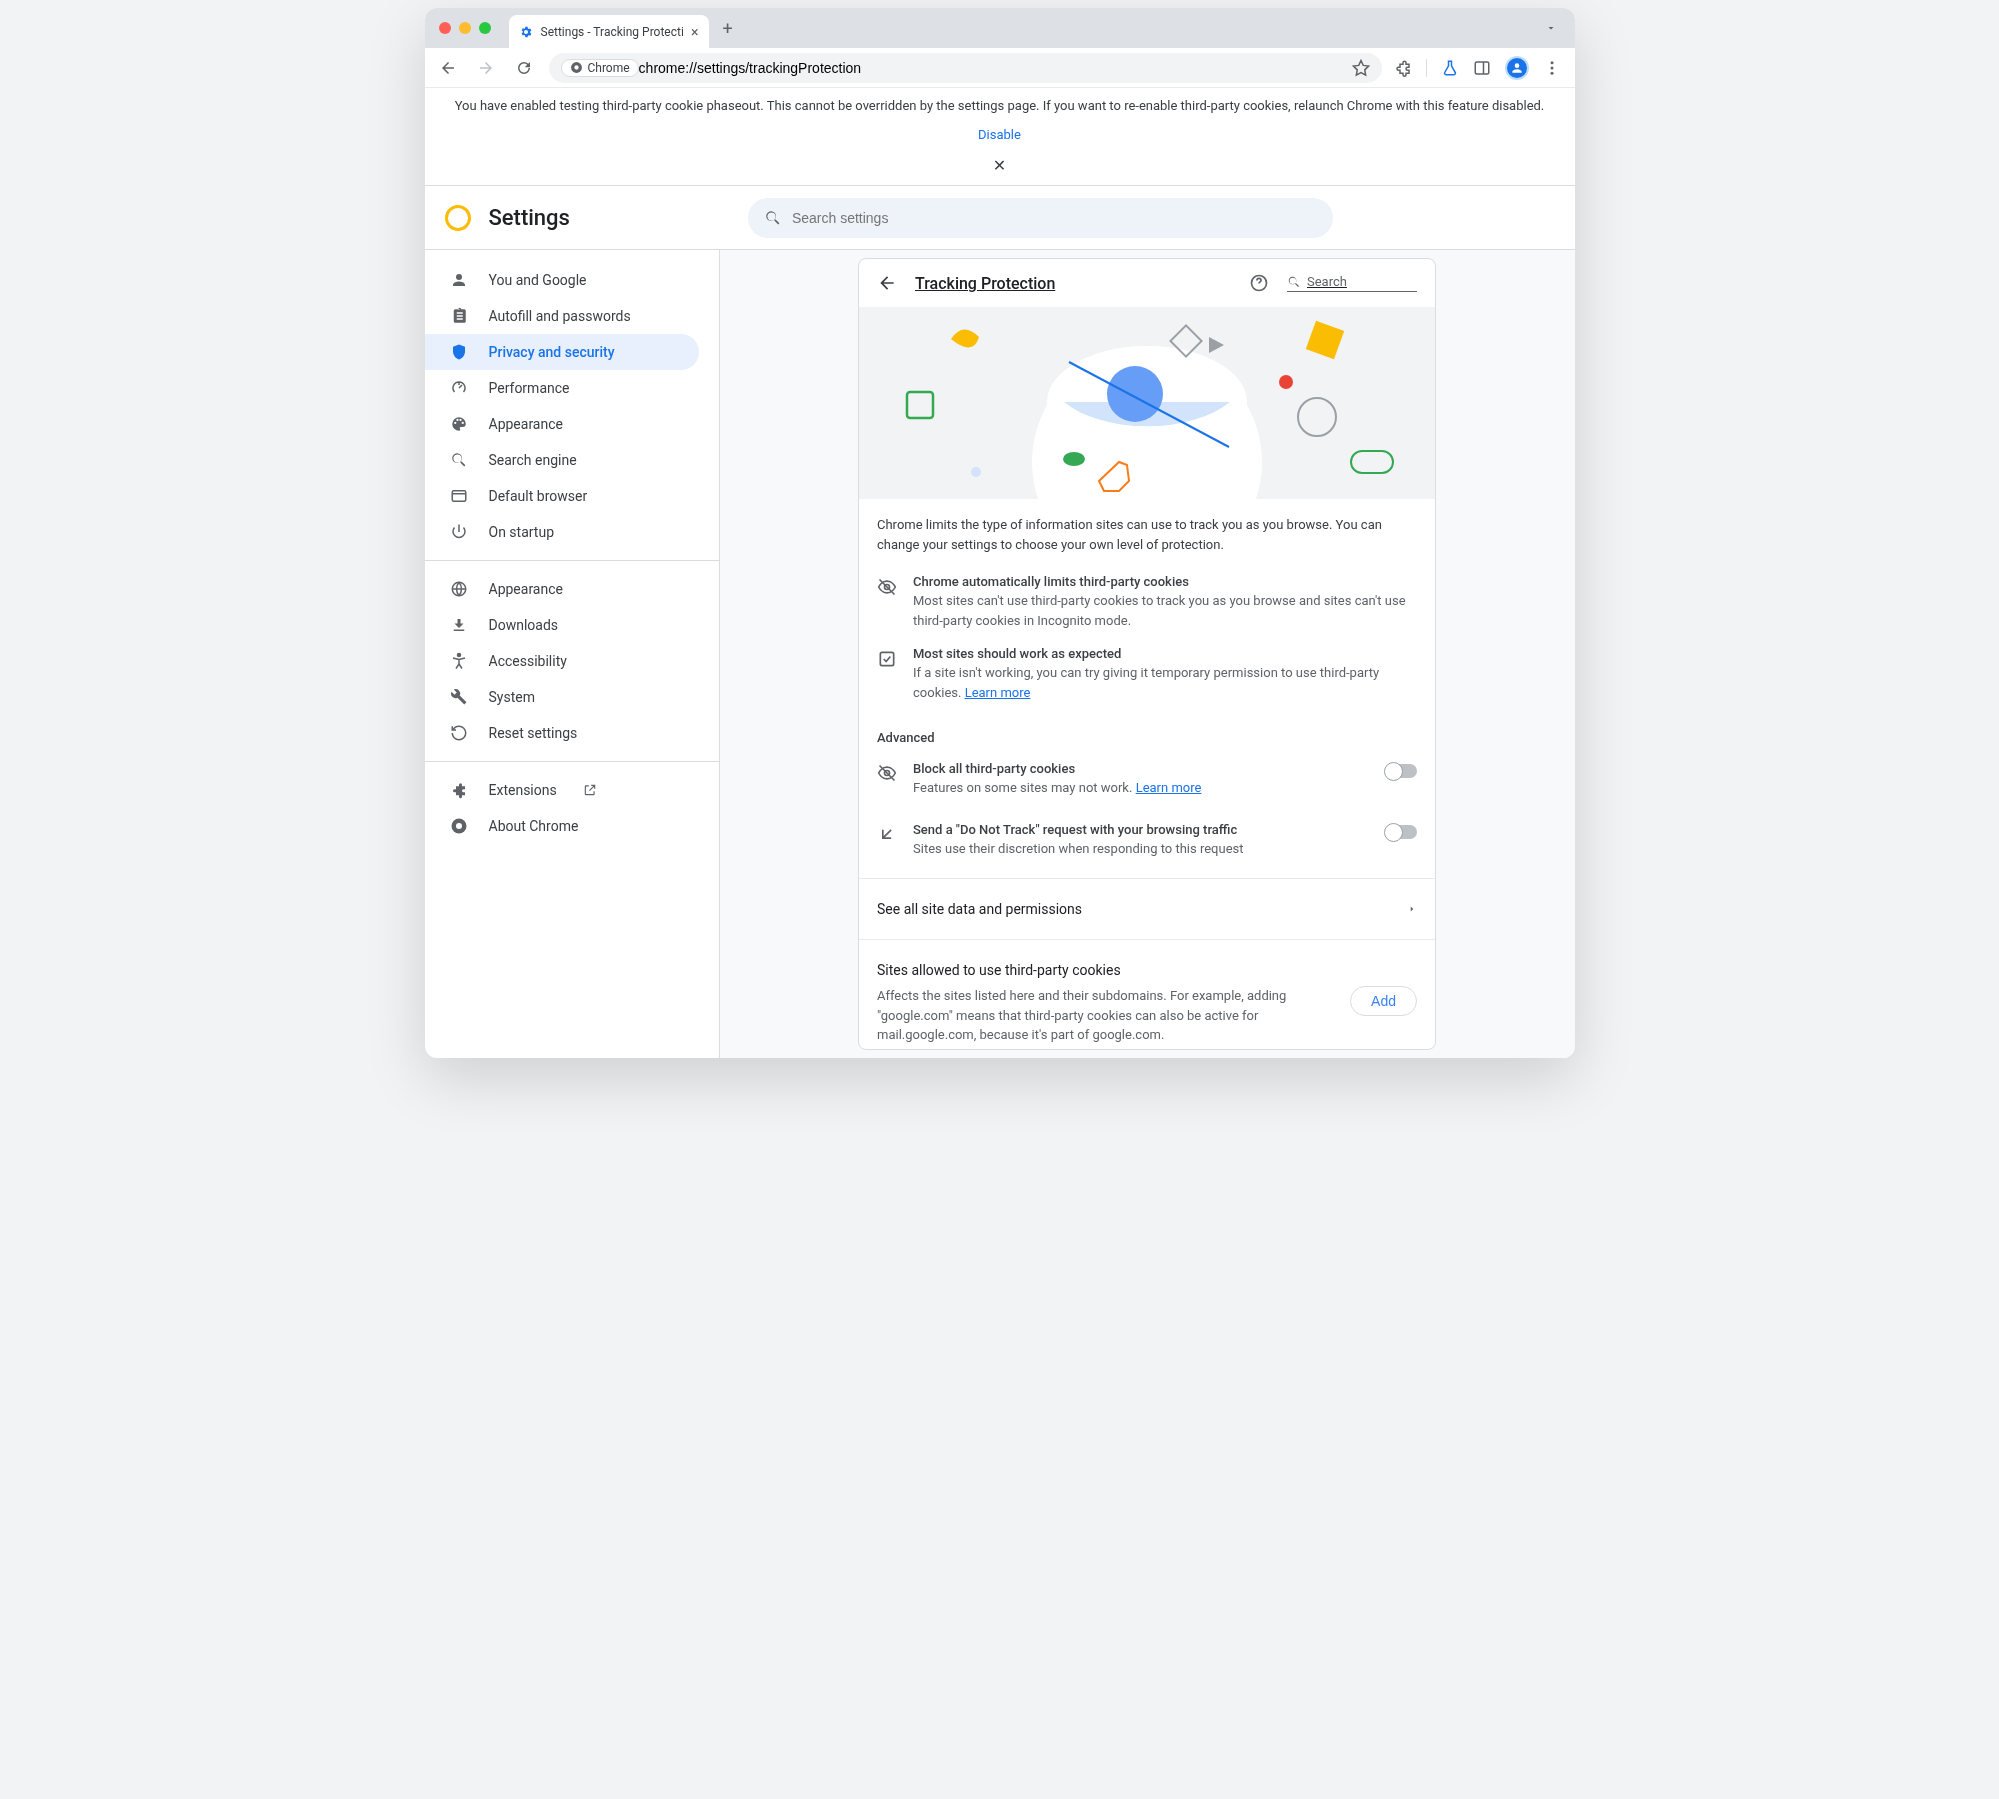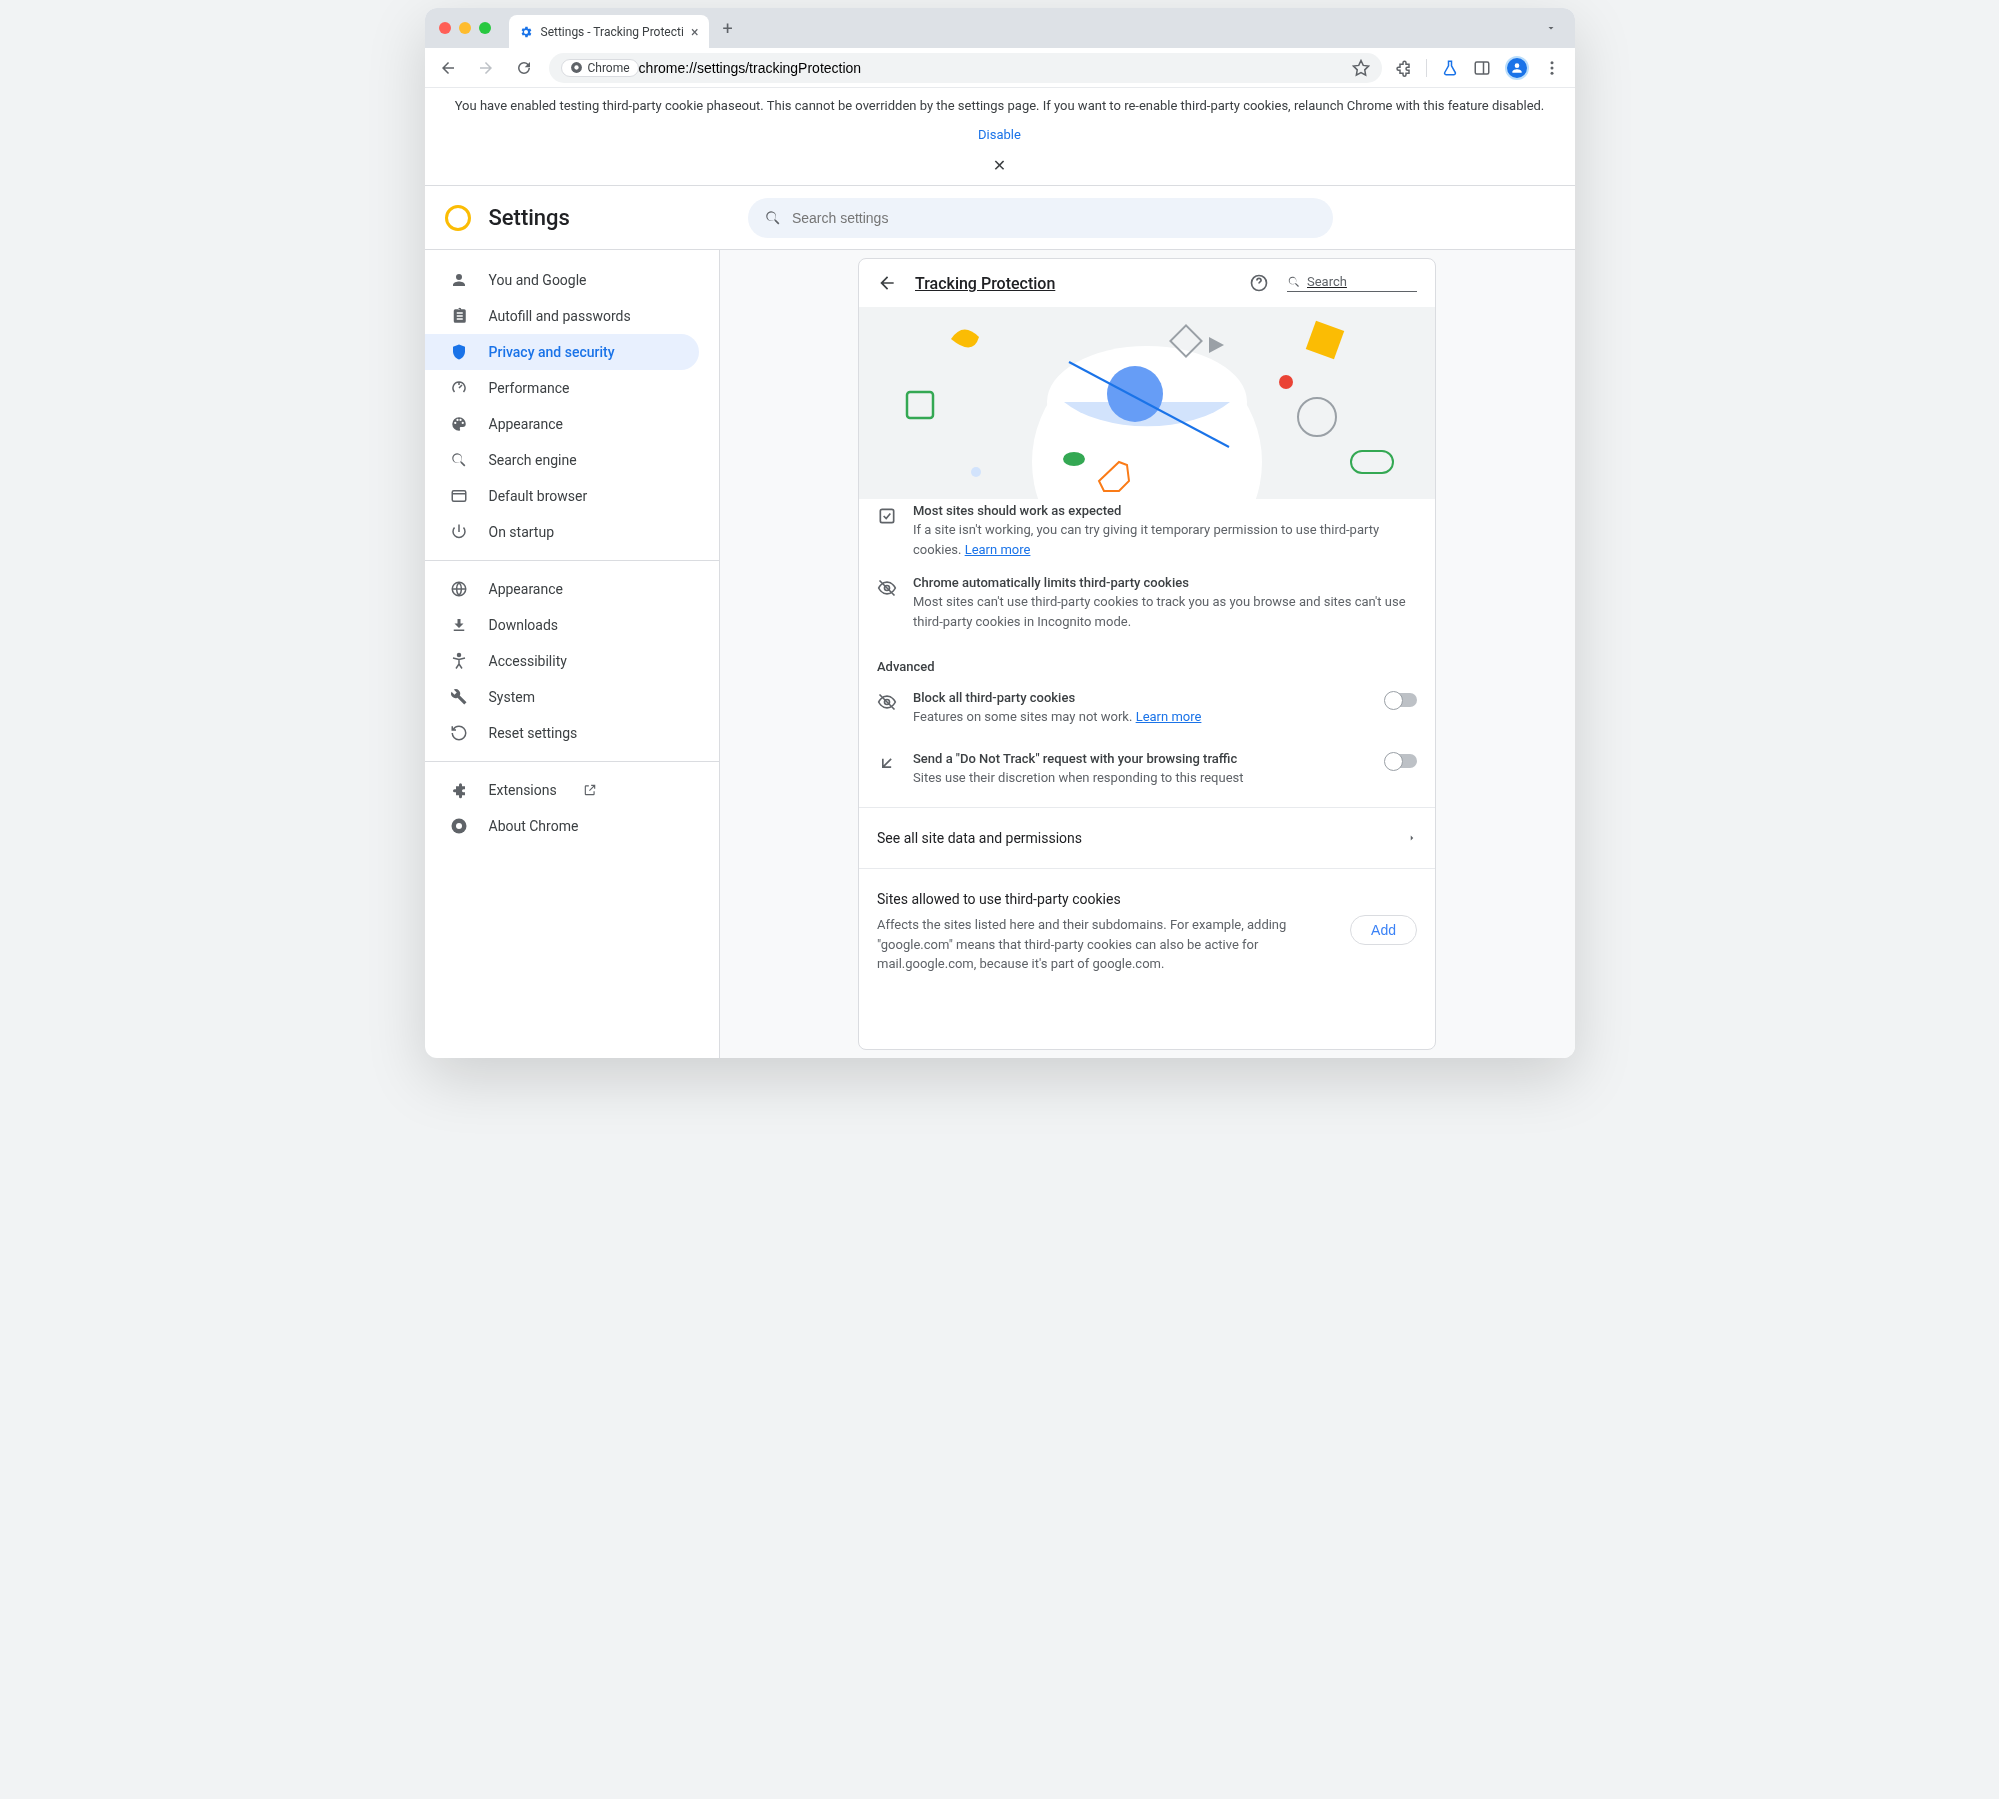--- a/index.html
+++ b/index.html
@@ -671,50 +671,51 @@
             <rect x="316" y="23" width="22" height="22" fill="none" stroke="#9aa0a6" stroke-width="2" transform="rotate(45 327 34)"></rect>
             <polygon points="350,30 365,38 350,46" fill="#9aa0a6"></polygon>
             <circle cx="427" cy="75" r="7" fill="#ea4335"></circle>
             <circle cx="458" cy="110" r="19" fill="none" stroke="#9aa0a6" stroke-width="2"></circle>
             <rect x="492" y="144" width="42" height="22" rx="11" fill="none" stroke="#34a853" stroke-width="2"></rect>
             <rect x="451" y="18" width="30" height="30" fill="#fbbc04" transform="rotate(20 466 33)"></rect>
             <circle cx="117" cy="165" r="5" fill="#d2e3fc"></circle>
           </svg>
         </div>
 
-
-        <div class="feature-row">
-          <div class="feature-icon">
-            <svg width="20" height="20" viewBox="0 0 24 24" fill="none" stroke="#5f6368" stroke-width="2">
-                <rect x="4" y="4" width="16" height="16" rx="2"></rect>
-                <path d="M8 12l3 3 5-6"></path>
-              </svg>
-          </div>
-          <div class="feature-body">
-            <div class="feature-title">Most sites should work as expected</div>
-            <div class="feature-desc">
-              <span>If a site isn't working, you can try giving it temporary permission to use third-party cookies. </span><span class="link-text">Learn more</span>
-            </div>
-          </div>
-        </div>
+        <div class="intro-text">Chrome limits the type of information sites can use to track you as you browse. You can change your settings to choose your own level of protection.</div>
 
         <div class="feature-row">
           <div class="feature-icon">
             <svg width="20" height="20" viewBox="0 0 24 24" fill="none" stroke="#5f6368" stroke-width="2">
                 <path d="M2 12s3.5-7 10-7 10 7 10 7-3.5 7-10 7-10-7-10-7z"></path>
                 <circle cx="12" cy="12" r="3"></circle>
                 <line x1="3" y1="3" x2="21" y2="21"></line>
               </svg>
           </div>
           <div class="feature-body">
             <div class="feature-title">Chrome automatically limits third-party cookies</div>
             <div class="feature-desc">Most sites can't use third-party cookies to track you as you browse and sites can't use third-party cookies in Incognito mode.</div>
           </div>
         </div>
 
+        <div class="feature-row">
+          <div class="feature-icon">
+            <svg width="20" height="20" viewBox="0 0 24 24" fill="none" stroke="#5f6368" stroke-width="2">
+                <rect x="4" y="4" width="16" height="16" rx="2"></rect>
+                <path d="M8 12l3 3 5-6"></path>
+              </svg>
+          </div>
+          <div class="feature-body">
+            <div class="feature-title">Most sites should work as expected</div>
+            <div class="feature-desc">
+              <span>If a site isn't working, you can try giving it temporary permission to use third-party cookies. </span><span class="link-text">Learn more</span>
+            </div>
+          </div>
+        </div>
+
         <div class="section-label">Advanced</div>
 
         <div class="toggle-row">
           <div class="feature-icon">
             <svg width="20" height="20" viewBox="0 0 24 24" fill="none" stroke="#5f6368" stroke-width="2">
                 <path d="M2 12s3.5-7 10-7 10 7 10 7-3.5 7-10 7-10-7-10-7z"></path>
                 <circle cx="12" cy="12" r="3"></circle>
                 <line x1="3" y1="3" x2="21" y2="21"></line>
               </svg>
           </div>

